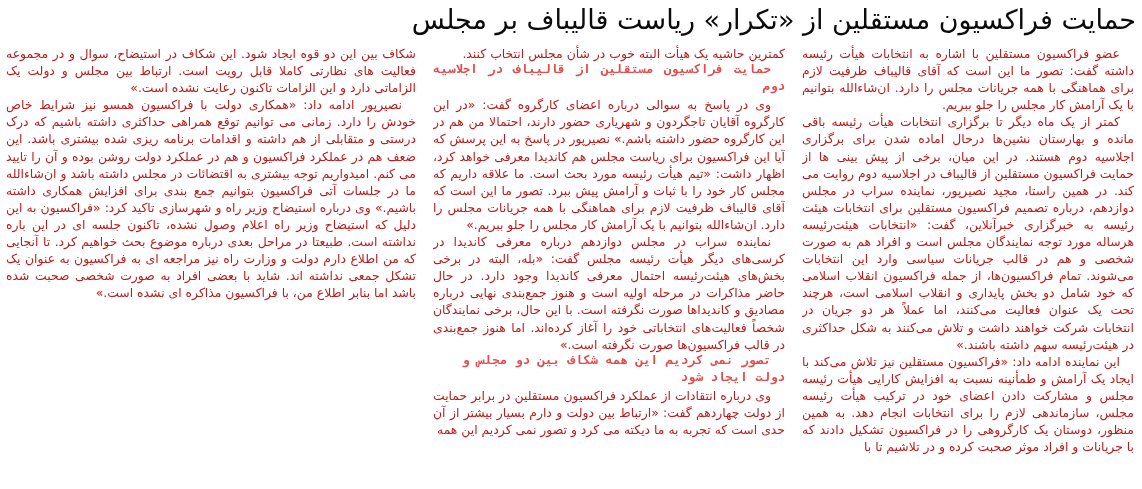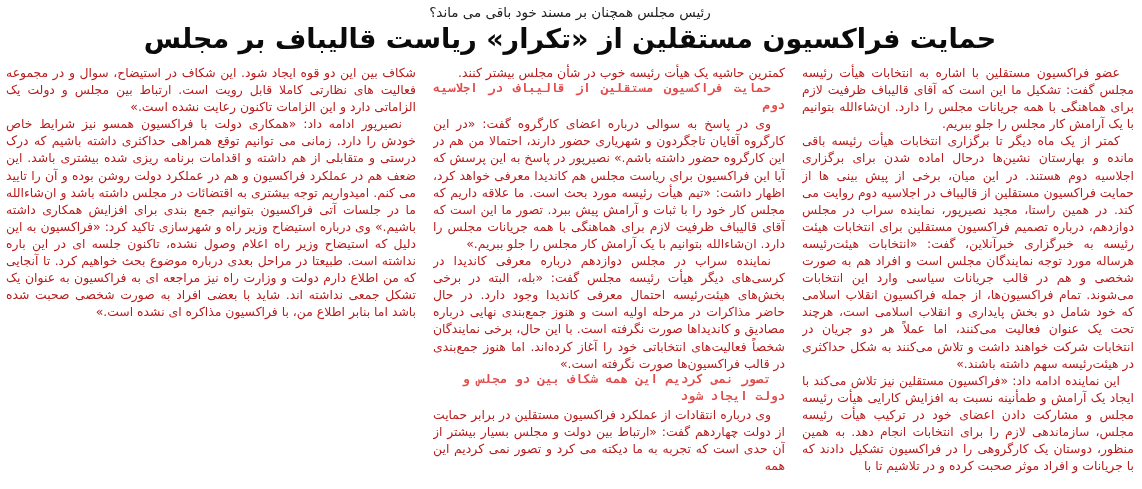--- a/index.html
+++ b/index.html
@@ -10,22 +10,22 @@
     direction:rtl;
   }
   .page { width:1142px; height:489px; padding:2px 6px 0 4px; background:#fff; }
 
   header { text-align:center; padding-top:1px; }
   .kicker {
     font-size:13.5px; color:#222; font-weight:400;
     line-height:19px;
   }
   .headline {
-    font-size:27px; font-weight:700; color:#0b0b0b;
-    line-height:32px; margin-top:1px; letter-spacing:-0.5px;
+    font-size:27px; font-weight:400; color:#0b0b0b;
+    line-height:32px; margin-top:1px; letter-spacing:-0.5px;text-align:right;
   }
 
   .columns {
     display:flex; direction:rtl;
     gap:17px; margin-top:9px; padding:0 2px;
     height:430px; overflow:hidden;
   }
   .col { overflow:hidden; }
   .col-a { width:332px; flex:0 0 332px; }
   .col-b { width:352px; flex:0 0 352px; }
@@ -42,39 +42,38 @@
     text-align:right;
     font-family:Liberation Mono, monospace;
   }
 </style>
 </head>
 <body>
 
 <div class="page">
 
   <header>
-    <div class="kicker">رئیس مجلس همچنان بر مسند خود باقی می ماند؟</div>
     <h1 class="headline">حمایت فراکسیون مستقلین از «تکرار» ریاست قالیباف بر مجلس</h1>
   </header>
 
   <div class="columns">
 
     <div class="col col-a">
-      <p>عضو فراکسیون مستقلین با اشاره به انتخابات هیأت رئیسه مجلس گفت: تشکیل ما این است که آقای قالیباف ظرفیت لازم برای هماهنگی با همه جریانات مجلس را دارد. ان‌شاءالله بتوانیم با یک آرامش کار مجلس را جلو ببریم.</p>
+      <p>عضو فراکسیون مستقلین با اشاره به انتخابات هیأت رئیسه داشته گفت: تصور ما این است که آقای قالیباف ظرفیت لازم برای هماهنگی با همه جریانات مجلس را دارد. ان‌شاءالله بتوانیم با یک آرامش کار مجلس را جلو ببریم.</p>
       <p>کمتر از یک ماه دیگر تا برگزاری انتخابات هیأت رئیسه باقی مانده و بهارستان نشین‌ها درحال اماده شدن برای برگزاری اجلاسیه دوم هستند. در این میان، برخی از پیش بینی ها از حمایت فراکسیون مستقلین از قالیباف در اجلاسیه دوم روایت می کند. در همین راستا، مجید نصیرپور، نماینده سراب در مجلس دوازدهم، درباره تصمیم فراکسیون مستقلین برای انتخابات هیئت رئیسه به خبرگزاری خبرآنلاین، گفت: «انتخابات هیئت‌رئیسه هرساله مورد توجه نمایندگان مجلس است و افراد هم به صورت شخصی و هم در قالب جریانات سیاسی وارد این انتخابات می‌شوند. تمام فراکسیون‌ها، از جمله فراکسیون انقلاب اسلامی که خود شامل دو بخش پایداری و انقلاب اسلامی است، هرچند تحت یک عنوان فعالیت می‌کنند، اما عملاً هر دو جریان در انتخابات شرکت خواهند داشت و تلاش می‌کنند به شکل حداکثری در هیئت‌رئیسه سهم داشته باشند.»</p>
       <p>این نماینده ادامه داد: «فراکسیون مستقلین نیز تلاش می‌کند با ایجاد یک آرامش و طمأنینه نسبت به افزایش کارایی هیأت رئیسه مجلس و مشارکت دادن اعضای خود در ترکیب هیأت رئیسه مجلس، سازماندهی لازم را برای انتخابات انجام دهد. به همین منظور، دوستان یک کارگروهی را در فراکسیون تشکیل دادند که با جریانات و افراد موثر صحبت کرده و در تلاشیم تا با</p>
     </div>
 
     <div class="col col-b">
-      <p class="cont">کمترین حاشیه یک هیأت رئیسه خوب در شأن مجلس بیشتر کنند.</p>
+      <p class="cont">کمترین حاشیه یک هیأت البته خوب در شأن مجلس انتخاب کنند.</p>
       <h4 class="subhead" style="color: rgb(225, 75, 75);">حمایت فراکسیون مستقلین از قالیباف در اجلاسیه دوم</h4>
       <p>وی در پاسخ به سوالی درباره اعضای کارگروه گفت: «در این کارگروه آقایان تاجگردون و شهریاری حضور دارند، احتمالا من هم در این کارگروه حضور داشته باشم.» نصیرپور در پاسخ به این پرسش که آیا این فراکسیون برای ریاست مجلس هم کاندیدا معرفی خواهد کرد، اظهار داشت: «تیم هیأت رئیسه مورد بحث است. ما علاقه داریم که مجلس کار خود را با ثبات و آرامش پیش ببرد. تصور ما این است که آقای قالیباف ظرفیت لازم برای هماهنگی با همه جریانات مجلس را دارد. ان‌شاءالله بتوانیم با یک آرامش کار مجلس را جلو ببریم.»</p>
       <p>نماینده سراب در مجلس دوازدهم درباره معرفی کاندیدا در کرسی‌های دیگر هیأت رئیسه مجلس گفت: «بله، البته در برخی بخش‌های هیئت‌رئیسه احتمال معرفی کاندیدا وجود دارد. در حال حاضر مذاکرات در مرحله اولیه است و هنوز جمع‌بندی نهایی درباره مصادیق و کاندیداها صورت نگرفته است. با این حال، برخی نمایندگان شخصاً فعالیت‌های انتخاباتی خود را آغاز کرده‌اند. اما هنوز جمع‌بندی در قالب فراکسیون‌ها صورت نگرفته است.»</p>
       <h4 class="subhead" style="color: rgb(225, 75, 75); margin-left: 29px;">تصور نمی کردیم این همه شکاف بین دو مجلس و دولت ایجاد شود</h4>
-      <p>وی درباره انتقادات از عملکرد فراکسیون مستقلین در برابر حمایت از دولت چهاردهم گفت: «ارتباط بین دولت و مجلس بسیار بیشتر از آن حدی است که تجربه به ما دیکته می کرد و تصور نمی کردیم این همه</p>
+      <p>وی درباره انتقادات از عملکرد فراکسیون مستقلین در برابر حمایت از دولت چهاردهم گفت: «ارتباط بین دولت و دارم بسیار بیشتر از آن حدی است که تجربه به ما دیکته می کرد و تصور نمی کردیم این همه</p>
     </div>
 
     <div class="col col-c">
       <p class="cont">شکاف بین این دو قوه ایجاد شود. این شکاف در استیضاح، سوال و در مجموعه فعالیت های نظارتی کاملا قابل رویت است. ارتباط بین مجلس و دولت یک الزاماتی دارد و این الزامات تاکنون رعایت نشده است.»</p>
       <p>نصیرپور ادامه داد: «همکاری دولت با فراکسیون همسو نیز شرایط خاص خودش را دارد. زمانی می توانیم توقع همراهی حداکثری داشته باشیم که درک درستی و متقابلی از هم داشته و اقدامات برنامه ریزی شده بیشتری باشد. این ضعف هم در عملکرد فراکسیون و هم در عملکرد دولت روشن بوده و آن را تایید می کنم. امیدواریم توجه بیشتری به اقتضائات در مجلس داشته باشد و ان‌شاءالله ما در جلسات آتی فراکسیون بتوانیم جمع بندی برای افزایش همکاری داشته باشیم.» وی درباره استیضاح وزیر راه و شهرسازی تاکید کرد: «فراکسیون به این دلیل که استیضاح وزیر راه اعلام وصول نشده، تاکنون جلسه ای در این باره نداشته است. طبیعتا در مراحل بعدی درباره موضوع بحث خواهیم کرد. تا آنجایی که من اطلاع دارم دولت و وزارت راه نیز مراجعه ای به فراکسیون به عنوان یک تشکل جمعی نداشته اند. شاید با بعضی افراد به صورت شخصی صحبت شده باشد اما بنابر اطلاع من، با فراکسیون مذاکره ای نشده است.»</p>
     </div>
 
   </div>
 </div>
 

